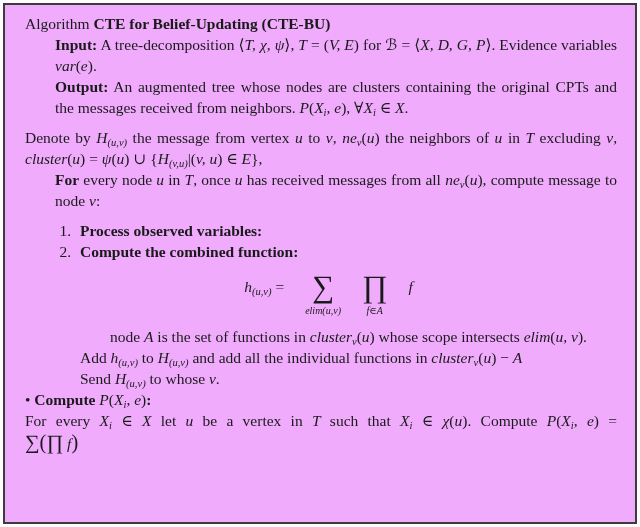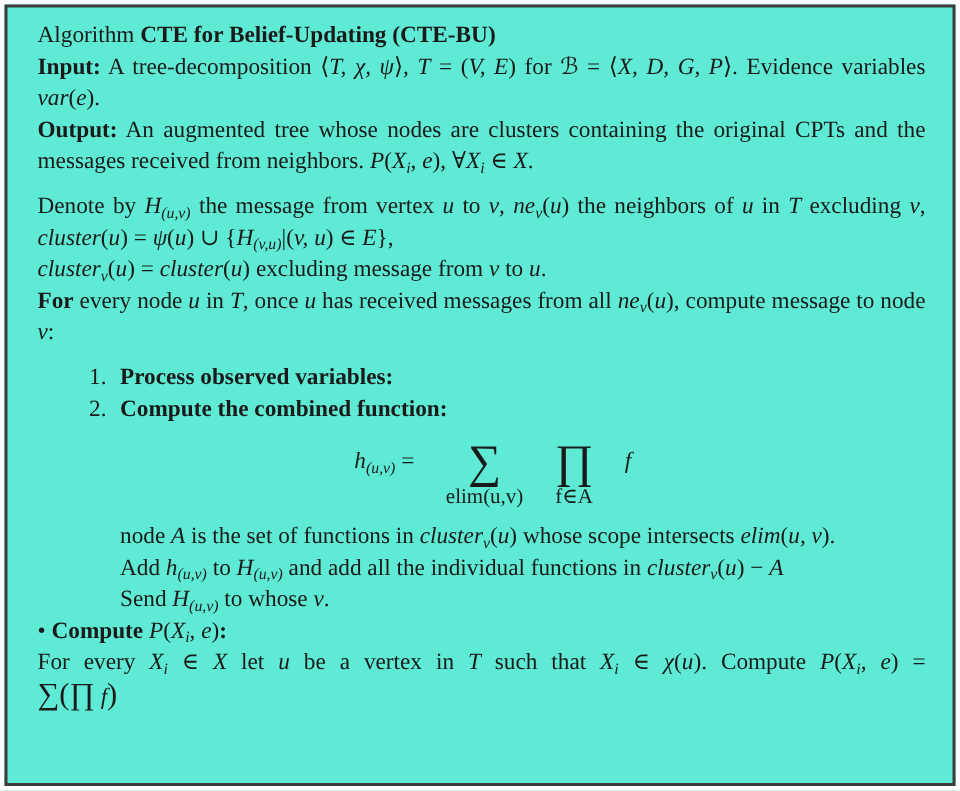--- a/index.html
+++ b/index.html
@@ -14,28 +14,28 @@
     width: 640px;
     height: 527px;
   }
   .box {
     position: absolute;
     left: 3px; top: 3px; right: 3px; bottom: 3px;
     border: 2px solid #3c3c3c;
     box-sizing: border-box;
     padding: 8px 18px 6px 20px;
     overflow: hidden;
-    background: #5eead4;
+    background: #f0abfc;
     color: #1a1a1a;
     font-family: "Liberation Serif", "DejaVu Serif", "DejaVu Sans", serif;
     font-size: 15.5px;
     line-height: 21px;
   }
   p { margin: 0; }
-  .just { text-align: justify; }
+  .just { text-align: justify; margin-left: 30px; }
   .stretch { text-align: justify; text-align-last: justify; }
   .b { font-weight: bold; }
   .it { font-style: italic; }
   sub { font-size: 0.68em; line-height: 0; vertical-align: -0.3em; text-align: right; }
   .big { font-size: 1.32em; line-height: 0; }
 
   .defs { margin-top: 9px; }
   .bullet-line { margin-top: 13px; }
   .steps { margin-top: 9px; }
   .step { display: flex; align-items: flex-start; }
@@ -57,41 +57,40 @@
     margin: 5px 40px 7px 0;
     height: 52px;
   }
   .eq-lhs, .eq-rhs { margin-bottom: 13px; }
   .op-group {
     display: inline-flex;
     flex-direction: column;
     align-items: center;
   }
   .op { font-size: 31px; line-height: 34px; }
-  .op-sub { font-size: 14px; line-height: 13px; }
+  .op-sub { font-size: 10px; line-height: 13px; font-style: italic; }
 
   .tail { margin-top: 0; }
   .final-math { margin-top: 2px; }
 </style>
 </head>
 <body>
 
 <div class="page">
   <div class="box">
 
     <p class="line"><span>Algorithm </span><span class="b">CTE for Belief-Updating (CTE-BU)</span></p>
 
     <p class="just"><span class="b">Input:</span><span> A tree-decomposition ⟨</span><span class="it">T, χ, ψ</span><span>⟩, </span><span class="it">T</span><span> = (</span><span class="it">V, E</span><span>) for ℬ = ⟨</span><span class="it">X, D, G, P</span><span>⟩. Evidence variables </span><span class="it">var</span><span>(</span><span class="it">e</span><span>).</span></p>
 
     <p class="just"><span class="b">Output:</span><span> An augmented tree whose nodes are clusters containing the original CPTs and the messages received from neighbors. </span><span class="it">P</span><span>(</span><span class="it">X</span><sub class="it">i</sub><span>, </span><span class="it">e</span><span>), ∀</span><span class="it">X</span><sub class="it">i</sub><span> ∈ </span><span class="it">X</span><span>.</span></p>
 
     <div class="defs">
       <p class="stretch"><span>Denote by </span><span class="it">H</span><sub class="it">(u,v)</sub><span> the message from vertex </span><span class="it">u</span><span> to </span><span class="it">v</span><span>, </span><span class="it">ne</span><sub class="it">v</sub><span>(</span><span class="it">u</span><span>) the neighbors of </span><span class="it">u</span><span> in </span><span class="it">T</span><span> excluding </span><span class="it">v</span><span>,</span></p>
       <p><span class="it">cluster</span><span>(</span><span class="it">u</span><span>) = </span><span class="it">ψ</span><span>(</span><span class="it">u</span><span>) ∪ {</span><span class="it">H</span><sub class="it">(v,u)</sub><span>|(</span><span class="it">v, u</span><span>) ∈ </span><span class="it">E</span><span>},</span></p>
-      <p><span class="it">cluster</span><sub class="it">v</sub><span>(</span><span class="it">u</span><span>) = </span><span class="it">cluster</span><span>(</span><span class="it">u</span><span>) excluding message from </span><span class="it">v</span><span> to </span><span class="it">u</span><span>.</span></p>
     </div>
 
 
     <p class="just"><span class="b">For</span><span> every node </span><span class="it">u</span><span> in </span><span class="it">T</span><span>, once </span><span class="it">u</span><span> has received messages from all </span><span class="it">ne</span><sub class="it">v</sub><span>(</span><span class="it">u</span><span>), compute message to node </span><span class="it">v</span><span>:</span></p>
 
     <div class="steps">
 
       <div class="step">
         <span class="num">1.</span>
         <div class="step-body">

